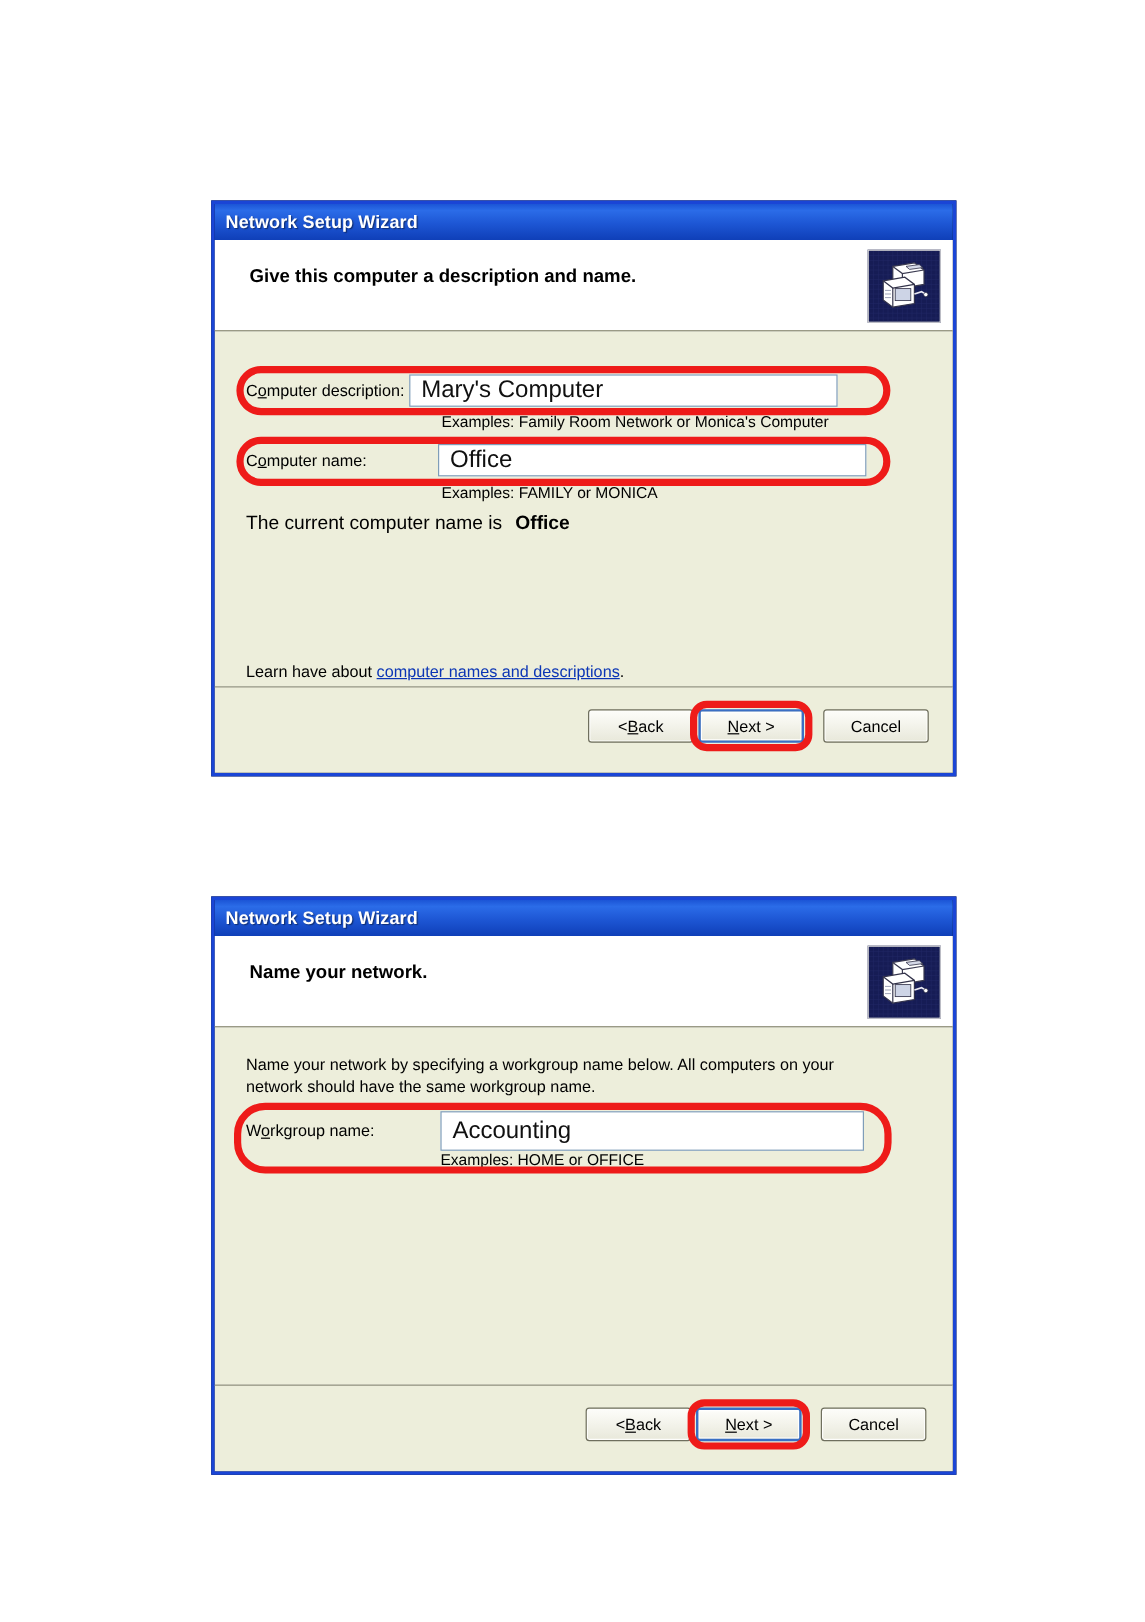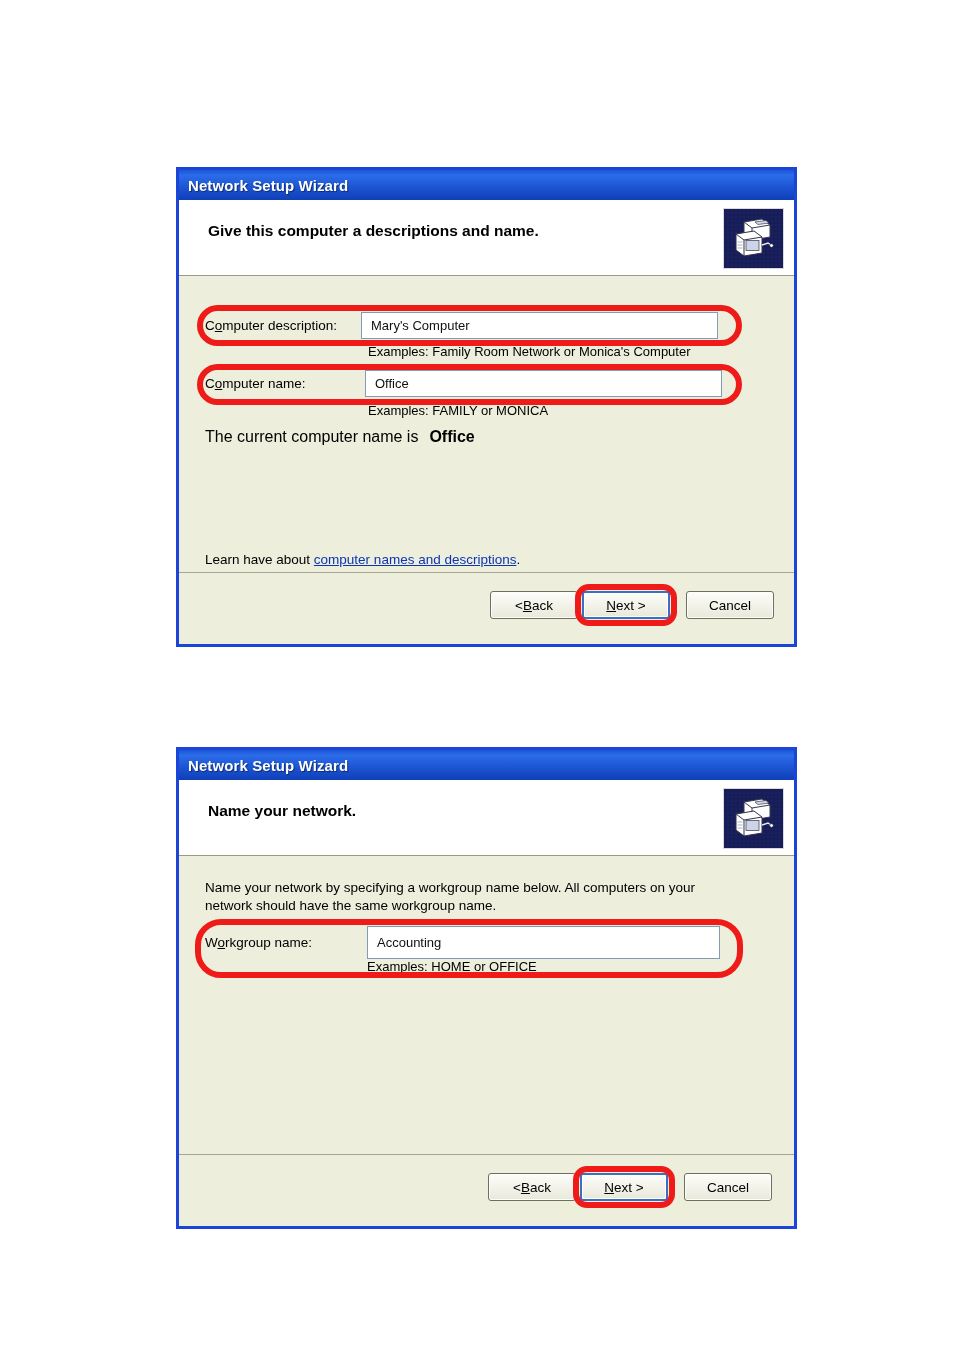--- a/index.html
+++ b/index.html
@@ -102,21 +102,21 @@
     white-space: nowrap;
   }
   .field-label u { text-decoration: underline; }
   .textbox {
     background: #ffffff;
     border: 1px solid #7f9db9;
     box-sizing: border-box;
     display: flex;
     align-items: center;
     padding-left: 9px;
-    font-size: 13px;
+    font-size: 20px;
     color: #101010;
   }
   .example {
     position: absolute;
     font-size: 13px;
     color: #000000;
     white-space: nowrap;
   }
   .static-line {
     position: absolute;
@@ -179,21 +179,21 @@
 </head>
 <body>
 
 <div class="wizard dlg1">
 
   <div class="titlebar">
     <span class="titlebar-text">Network Setup Wizard</span>
   </div>
 
   <div class="header">
-    <div class="header-title">Give this computer a descriptions and name.</div>
+    <div class="header-title">Give this computer a description and name.</div>
     <div class="header-icon">
       <svg width="59" height="59" viewBox="0 0 59 59">
         <rect width="59" height="59" fill="#161c55"></rect>
         <g stroke="#2b3272" stroke-width="0.5" opacity="0.55">
           <path d="M0 4H59M0 8H59M0 12H59M0 16H59M0 20H59M0 24H59M0 28H59M0 32H59M0 36H59M0 40H59M0 44H59M0 48H59M0 52H59M0 56H59"></path>
           <path d="M4 0V59M8 0V59M12 0V59M16 0V59M20 0V59M24 0V59M28 0V59M32 0V59M36 0V59M40 0V59M44 0V59M48 0V59M52 0V59M56 0V59"></path>
         </g>
 
         <g>
           <path d="M20 13 L38 10 L46 16 L46 28 L28 31 L20 25 Z" fill="#ffffff" stroke="#3a3a50" stroke-width="1"></path>
@@ -212,21 +212,21 @@
 
         <path d="M38 36 L44 34 L47 36" fill="none" stroke="#e8e8f2" stroke-width="1.4"></path>
         <circle cx="47.5" cy="36.5" r="1.8" fill="#ffffff" stroke="#33334a" stroke-width="0.6"></circle>
       </svg>
     </div>
   </div>
 
   <div class="dlg-body">
 
     <div class="row" style="left:26px; top:36px; width:540px;">
-      <span class="field-label" style="width:156px;"><span>C</span><u>o</u><span>mputer description:</span></span>
+      <span class="field-label" style="width:136px;"><span>C</span><u>o</u><span>mputer description:</span></span>
       <span class="textbox" style="width:357px; height:27px;">Mary's Computer</span>
     </div>
     <div class="example" style="left:189px; top:68px;">Examples: Family Room Network or Monica's Computer</div>
 
     <div class="row" style="left:26px; top:94px; width:540px;">
       <span class="field-label" style="width:160px;"><span>C</span><u>o</u><span>mputer name:</span></span>
       <span class="textbox" style="width:357px; height:27px;">Office</span>
     </div>
     <div class="example" style="left:189px; top:127px;">Examples: FAMILY or MONICA</div>
 

